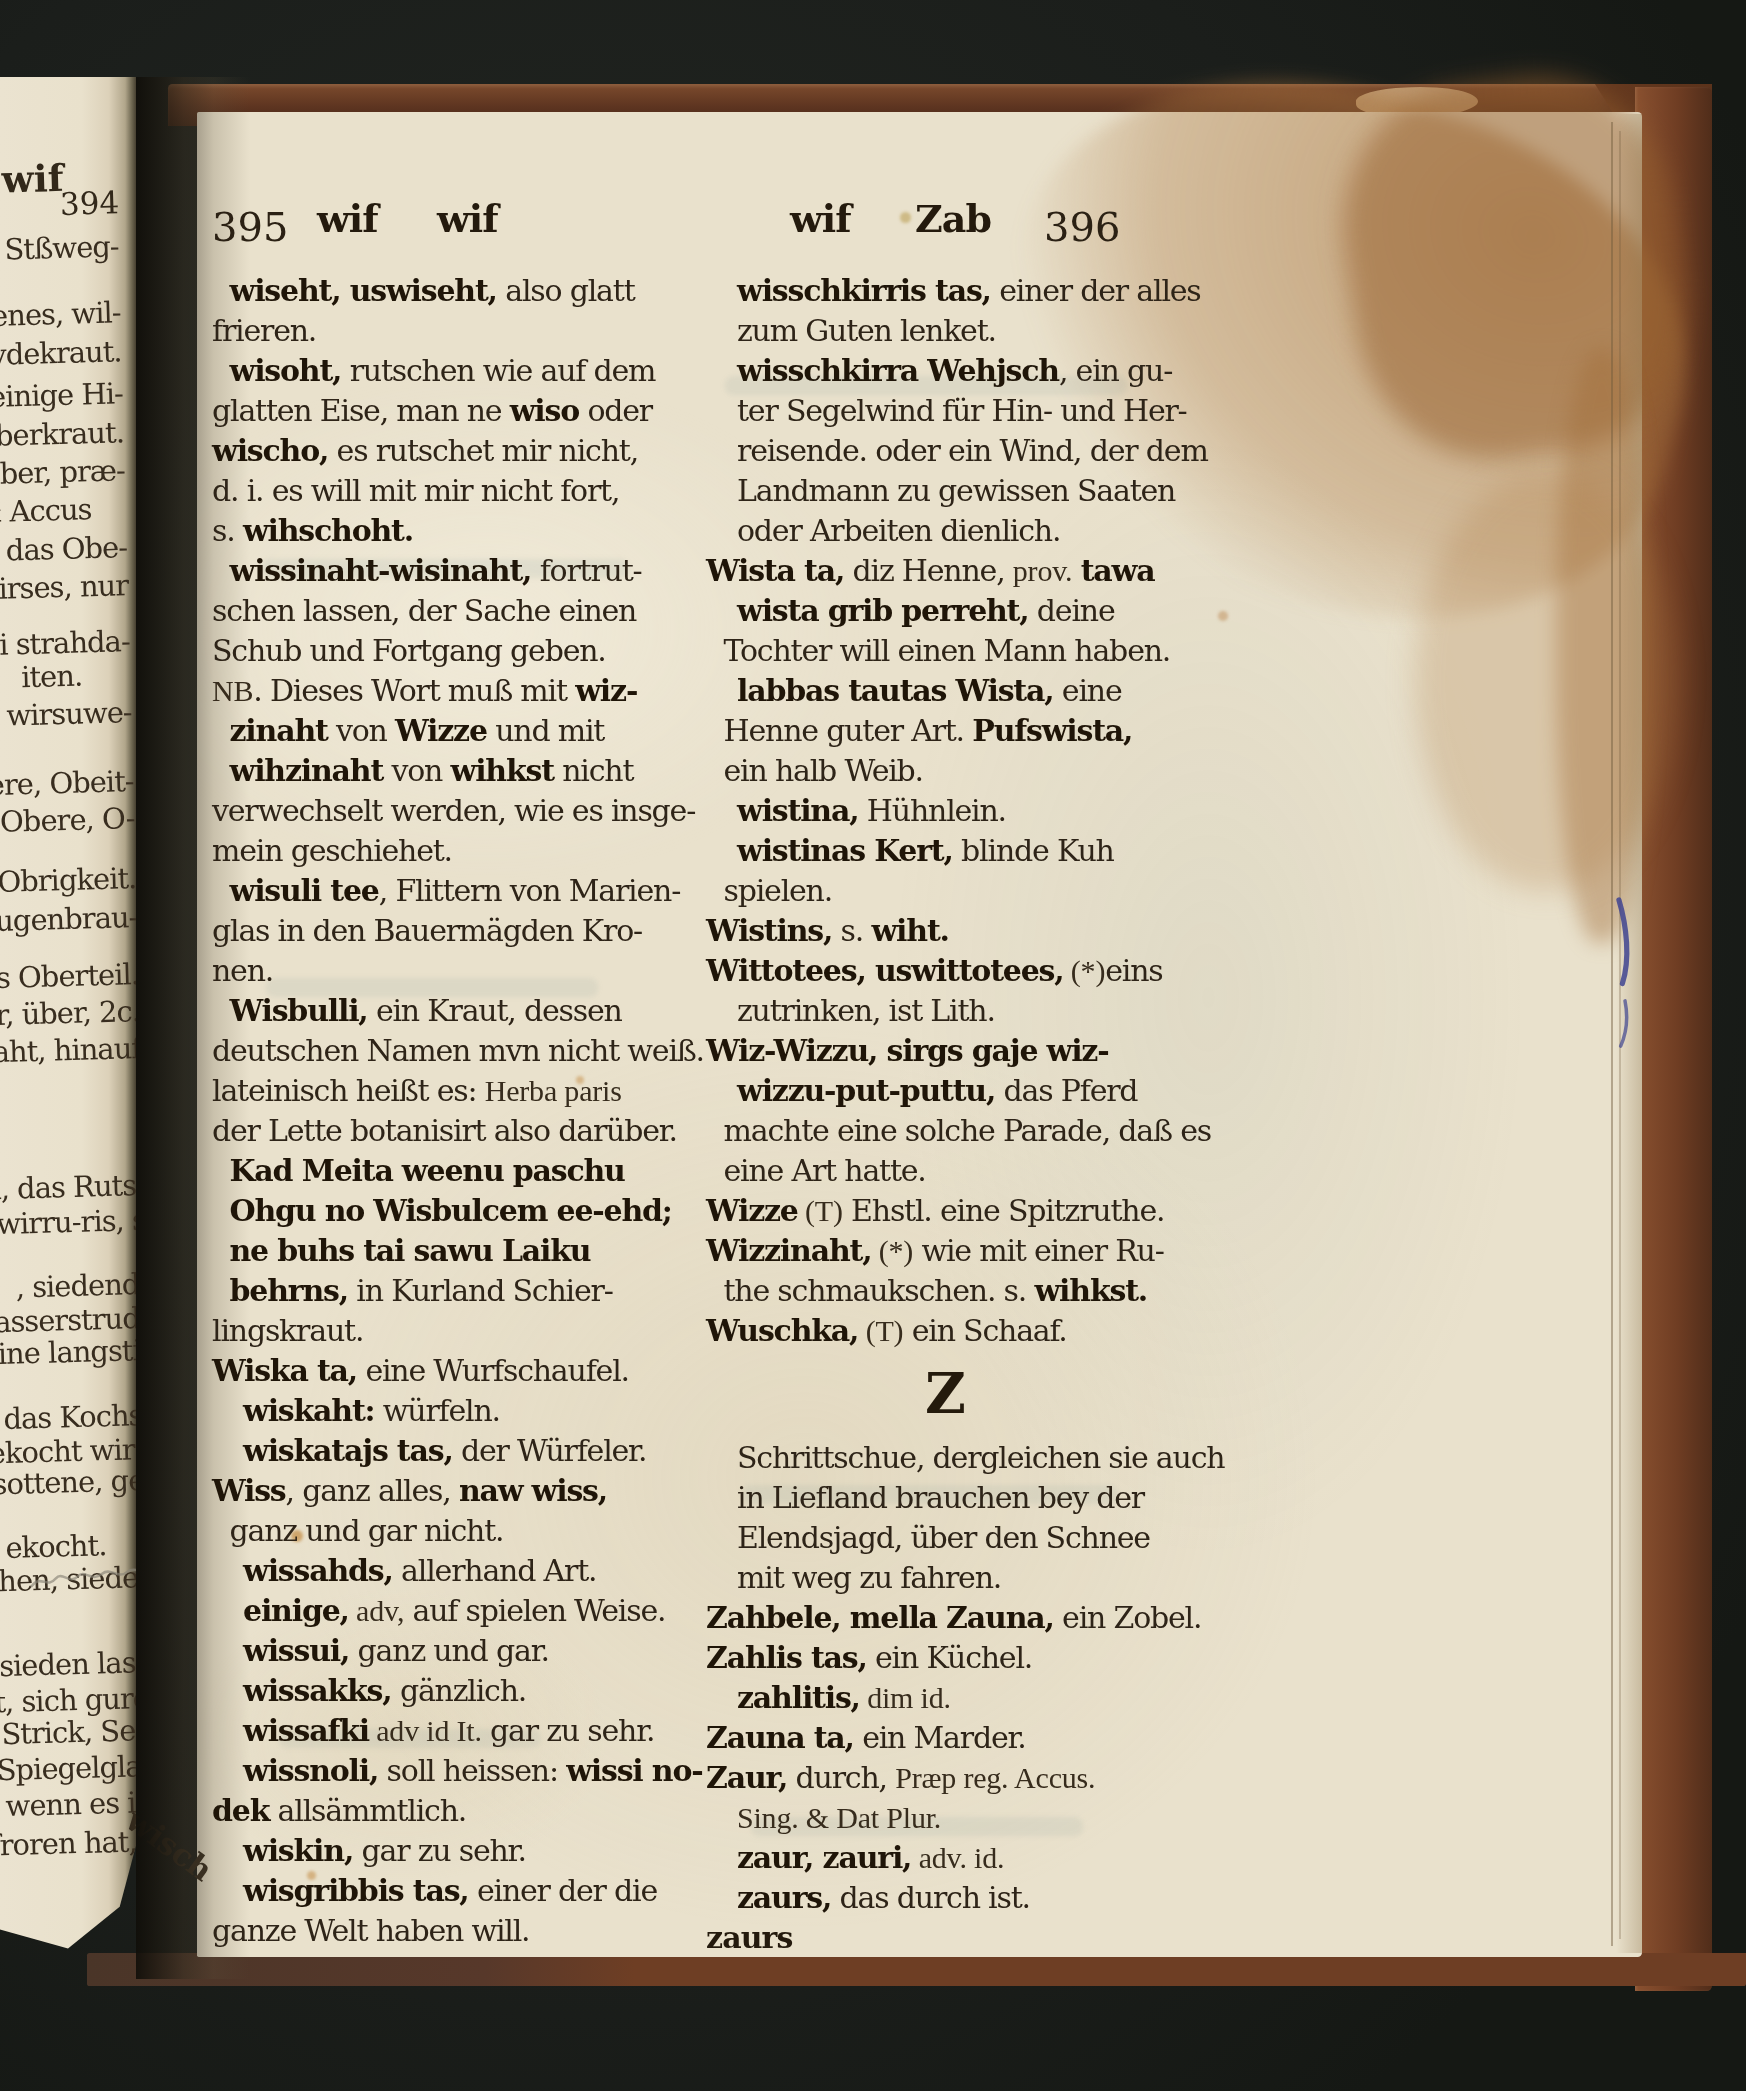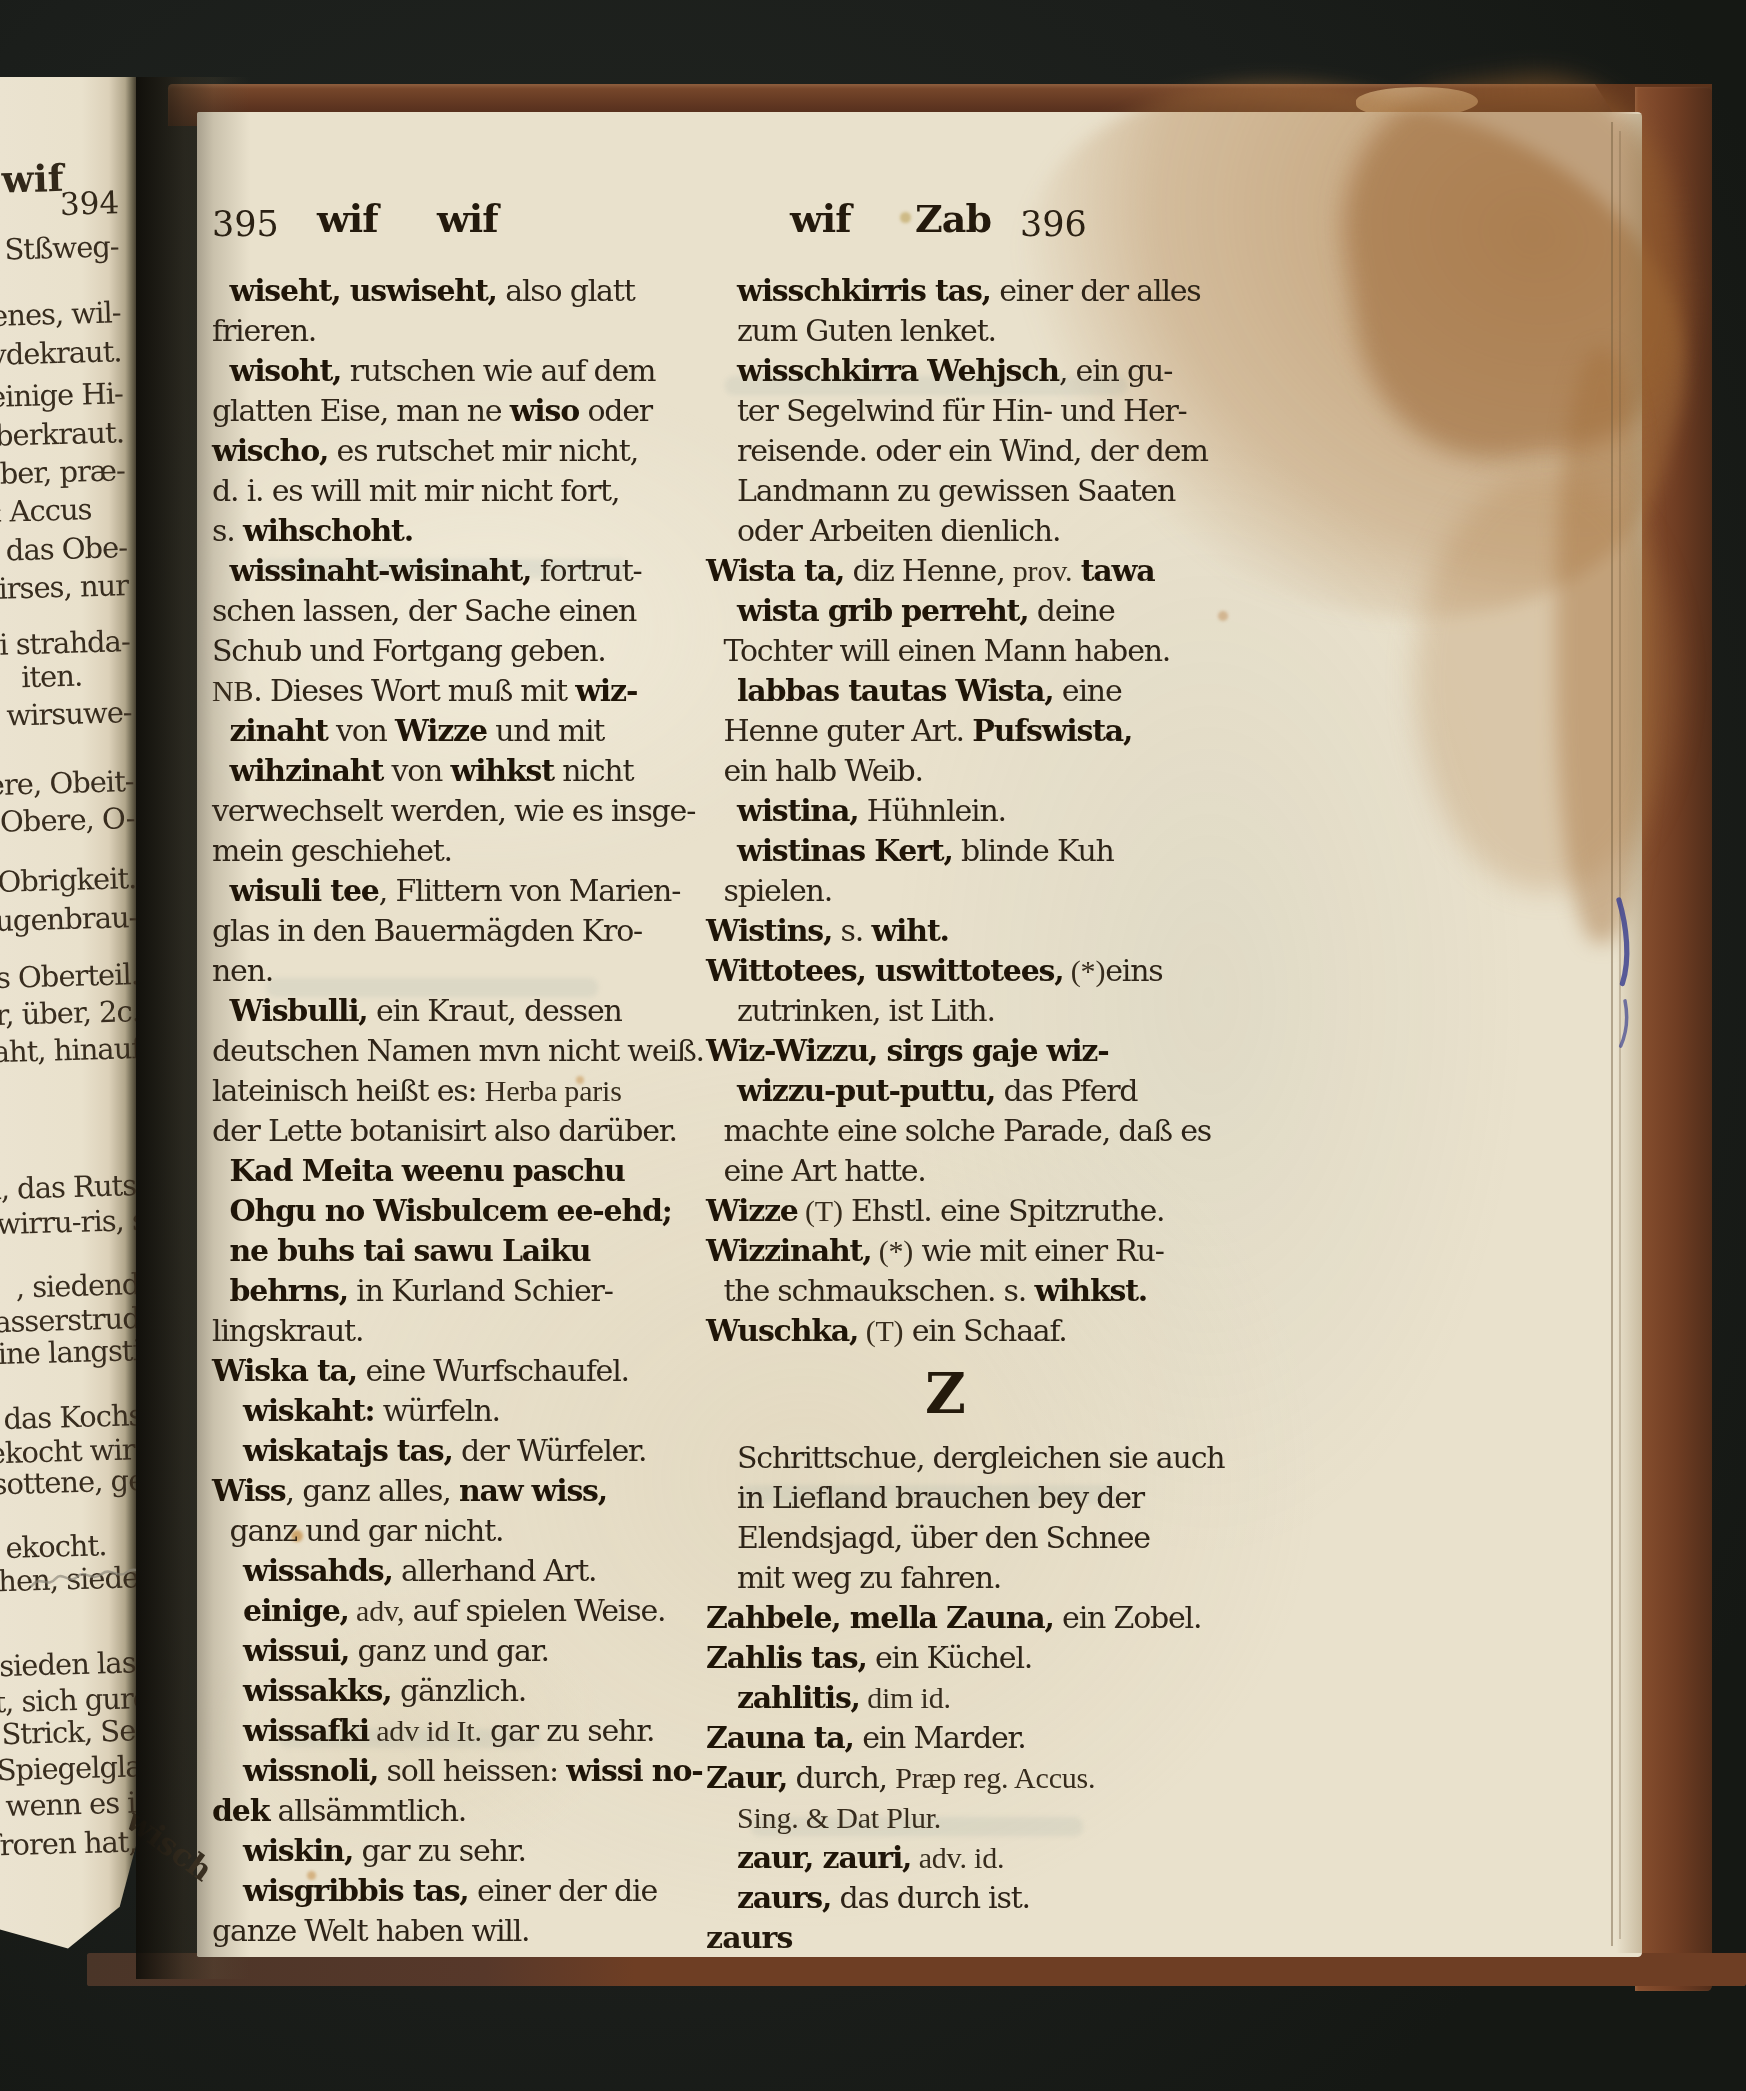--- a/index.html
+++ b/index.html
@@ -59,21 +59,21 @@
     background:rgba(172,122,70,.26);filter:blur(14px);}
   .page-right-tint{position:absolute;left:1616px;top:114px;width:26px;height:1839px;
     background:linear-gradient(90deg,rgba(0,0,0,0),rgba(140,115,75,.35));}
   .edge-line-a{position:absolute;left:1611px;top:122px;width:1.7px;height:1824px;background:rgba(110,90,60,.45);}
   .edge-line-b{position:absolute;left:1619px;top:131px;width:1.7px;height:1808px;background:rgba(110,90,60,.28);}
 
   .ghost{position:absolute;height:19px;border-radius:8.7px;background:rgba(112,142,136,.10);filter:blur(2.6px);}
   .fox{position:absolute;border-radius:50%;filter:blur(1.7px);}
 
   
-  .pagenum{position:absolute;font-size:35px;color:#2b2114;}
+  .pagenum{position:absolute;font-size:40px;color:#2b2114;}
   .runhead{position:absolute;font-size:38px;font-weight:bold;color:#241a0d;letter-spacing:-0.9px;}
   .col{position:absolute;top:271px;}
   .col-left{left:212px;width:467px;}
   .col-right{left:706px;width:479px;}
   .tl{height:40px;line-height:40px;white-space:nowrap;font-size:30px;
     letter-spacing:-1.2px;color:#2e2418;}
   .tl.i1{padding-left:17.5px;}
   .tl.i2{padding-left:31px;}
   .bw{font-weight:bold;color:#1f1508;text-align:center;}
   .aq{font-family:"Liberation Serif", serif;letter-spacing:-0.2px;color:#372c1d;}
@@ -166,21 +166,21 @@
   </div>
   <div class="sliver-catch">wisch</div>
 
   <div class="gutter-shadow"></div>
 
   <div class="pagenum" style="left:212px;top:204px;">395</div>
   <div class="runhead" style="left:317px;top:196px;">wif</div>
   <div class="runhead" style="left:437px;top:196px;">wif</div>
   <div class="runhead" style="left:790px;top:196px;">wif</div>
   <div class="runhead" style="left:915px;top:196px;">Zab</div>
-  <div class="pagenum" style="left:1020px;top:204px;">396</div>
+  <div class="pagenum" style="left:1044px;top:204px;">396</div>
 
   <div class="col col-left" id="lc-lines">
       <div class="tl i1"><span class="bw">wiseht, uswiseht,</span><span> also glatt</span></div>
       <div class="tl"><span>frieren.</span></div>
       <div class="tl i1"><span class="bw">wisoht,</span><span> rutschen wie auf dem</span></div>
       <div class="tl"><span>glatten Eise, man ne </span><span class="bw">wiso</span><span> oder</span></div>
       <div class="tl"><span class="bw">wischo,</span><span> es rutschet mir nicht,</span></div>
       <div class="tl"><span>d. i. es will mit mir nicht fort,</span></div>
       <div class="tl"><span>s. </span><span class="bw">wihschoht.</span></div>
       <div class="tl i1"><span class="bw">wissinaht-wisinaht,</span><span> fortrut-</span></div>

